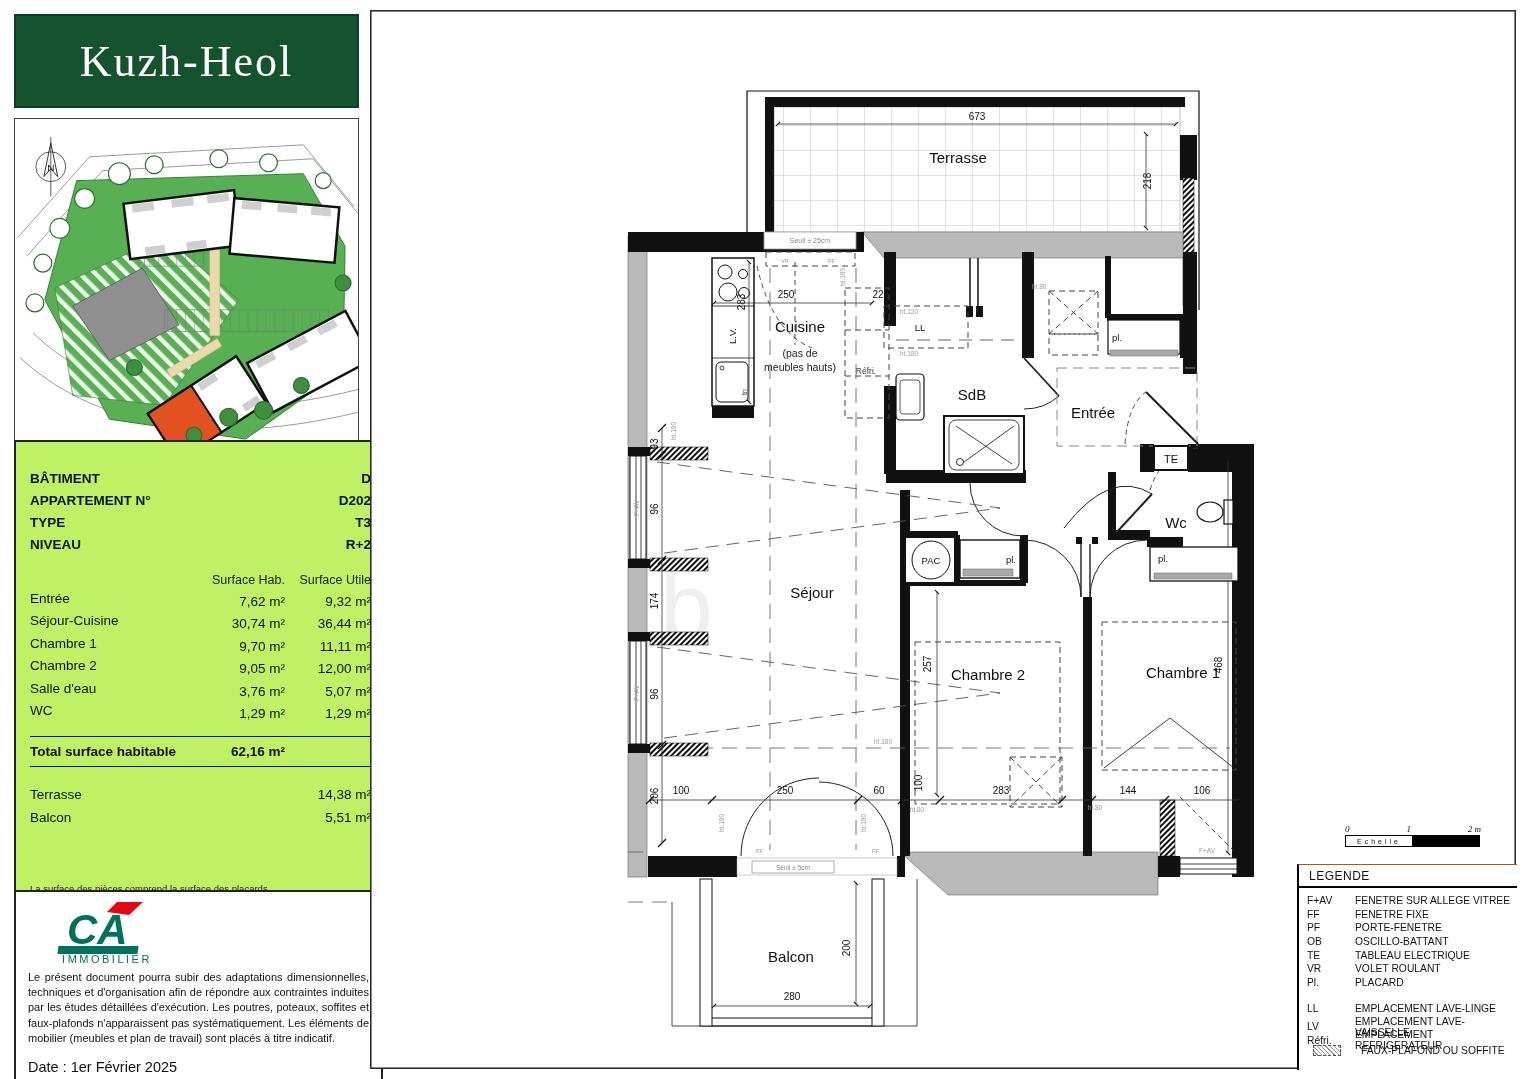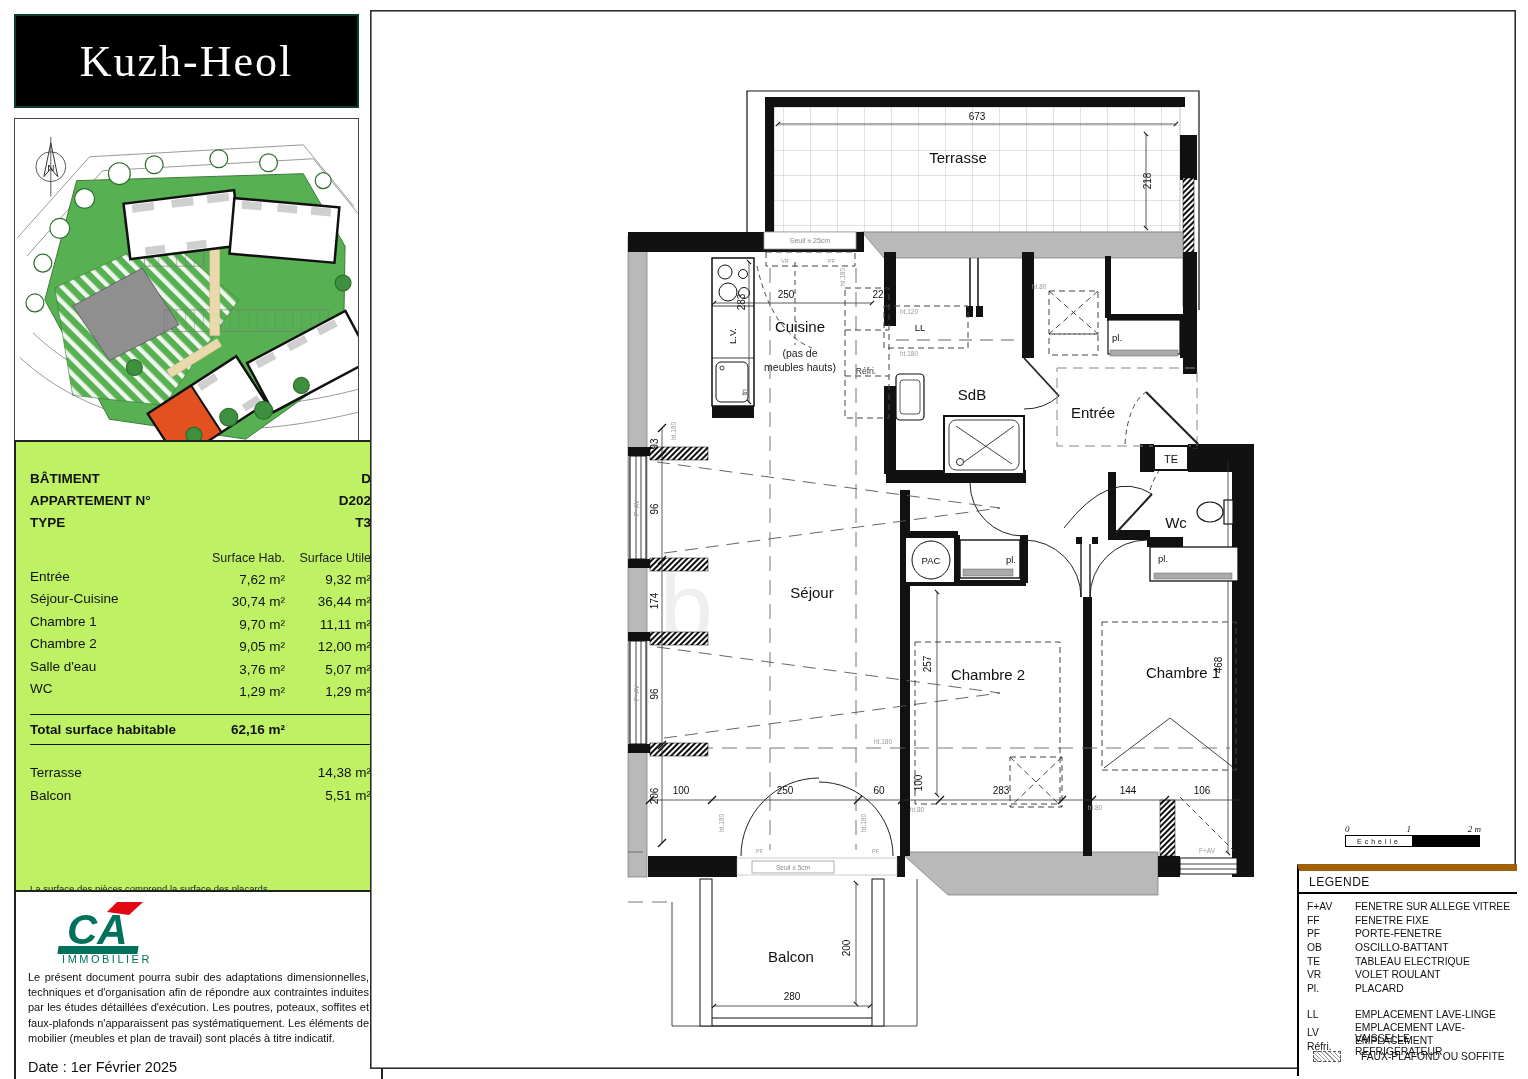--- a/index.html
+++ b/index.html
@@ -1,19 +1,19 @@
 <!DOCTYPE html>
 <html><head>
 <meta charset="utf-8">
 <style>
   html,body{margin:0;padding:0;background:#fff;}
   body{width:1528px;height:1079px;position:relative;font-family:"Liberation Sans",sans-serif;color:#111;}
   .abs{position:absolute;}
   
-  .logo-box{left:14px;top:14px;width:341px;height:90px;background:#000000;border:2px solid #0d3c33;display:flex;align-items:center;justify-content:center;}
+  .logo-box{left:14px;top:14px;width:341px;height:90px;background:#14532d;border:2px solid #0d3c33;display:flex;align-items:center;justify-content:center;}
   .logo-box span{font-family:"Liberation Serif",serif;font-size:44px;color:#fff;letter-spacing:2px;}
   .siteplan-box{left:14px;top:118px;width:343px;height:338px;border:1px solid #444;background:#fff;}
   .info-box{left:14px;top:440px;width:341px;height:406px;border:2px solid #222;background:#bef264;padding:27px 14px;box-sizing:content-box;}
   .fields{margin-top:2px;}
   .frow{display:flex;justify-content:space-between;height:22px;font-weight:bold;font-size:13.5px;}
   .thead{display:grid;grid-template-columns:1fr 92px 86px;font-size:12.5px;margin-top:14px;color:#222;}
   .thead div{text-align:right;}
   .srow{display:grid;grid-template-columns:1fr 92px 86px;font-size:13.5px;height:22.5px;align-items:center;}
   .srow .v{text-align:right;margin-top:6px;}
   .total-row{display:grid;grid-template-columns:1fr 92px 86px;font-size:13.5px;font-weight:bold;border-top:1.5px solid #111;border-bottom:1.5px solid #111;padding:7px 0;margin-top:14px;}
@@ -24,21 +24,21 @@
   .note{position:absolute;left:14px;bottom:8px;font-size:9.5px;color:#222;}
   .footer-box{left:14px;top:890px;width:341px;height:173px;border:2px solid #222;background:#fff;padding:8px 12px;box-sizing:content-box;}
   .arch{display:flex;align-items:center;}
   .arch-names{width:52%;text-align:center;font-size:15px;line-height:1.45;}
   .ca-logo{width:48%;display:flex;justify-content:center;}
   .disclaimer{font-size:11px;text-align:justify;line-height:1.38;margin-top:6px;}
   .date{position:absolute;left:12px;bottom:6px;font-size:14.5px;}
   
   .plan-box{left:370px;top:10px;width:1146px;height:1059px;}
   
-  .legend{left:1297px;top:864px;width:218px;height:205px;border-left:2px solid #000;border-top:7px solid #a16207;background:#fff;font-size:10.3px;}
+  .legend{left:1297px;top:864px;width:218px;height:205px;border-left:2px solid #000;border-top:1px solid #a16207;background:#fff;font-size:10.3px;}
   .legend-title{font-size:12px;padding:4px 0 3px 10px;border-bottom:2px solid #000;letter-spacing:.5px;}
   .lrow{display:grid;grid-template-columns:48px 1fr;padding-left:8px;height:13.6px;align-items:center;}
   .lgroup2{margin-top:13px;}
   .hatch-swatch{display:inline-block;width:26px;height:9px;border:1px dashed #555;background:repeating-linear-gradient(45deg,#fff 0 2px,#999 2px 3px);}
   .hrow{display:grid;grid-template-columns:48px 1fr;padding-left:14px;height:15px;align-items:center;}
   
   .scalebar{left:1345px;top:824px;width:136px;}
   .scale-ticks{display:flex;justify-content:space-between;font-size:9px;font-style:italic;font-family:"Liberation Serif",serif;}
   .scale-body{display:flex;height:12px;margin-top:1px;}
   .scale-left{width:66px;border:1px solid #000;background:#fff;font-size:7px;letter-spacing:3px;display:flex;align-items:center;justify-content:center;}
@@ -155,20 +155,24 @@
         <span>D</span>
       </div>
     <div class="frow">
         <span>APPARTEMENT N°</span>
         <span>D202</span>
       </div>
     <div class="frow">
         <span>TYPE</span>
         <span>T3</span>
       </div>
+    <div class="frow">
+        <span>NIVEAU</span>
+        <span>R+2</span>
+      </div>
   </div>
   <div class="thead">
     <div></div>
     <div>Surface Hab.</div>
     <div>Surface Utile</div>
   </div>
   <div>
     <div class="srow">
         <span>Entrée</span>
         <span class="v">7,62 m²</span>

